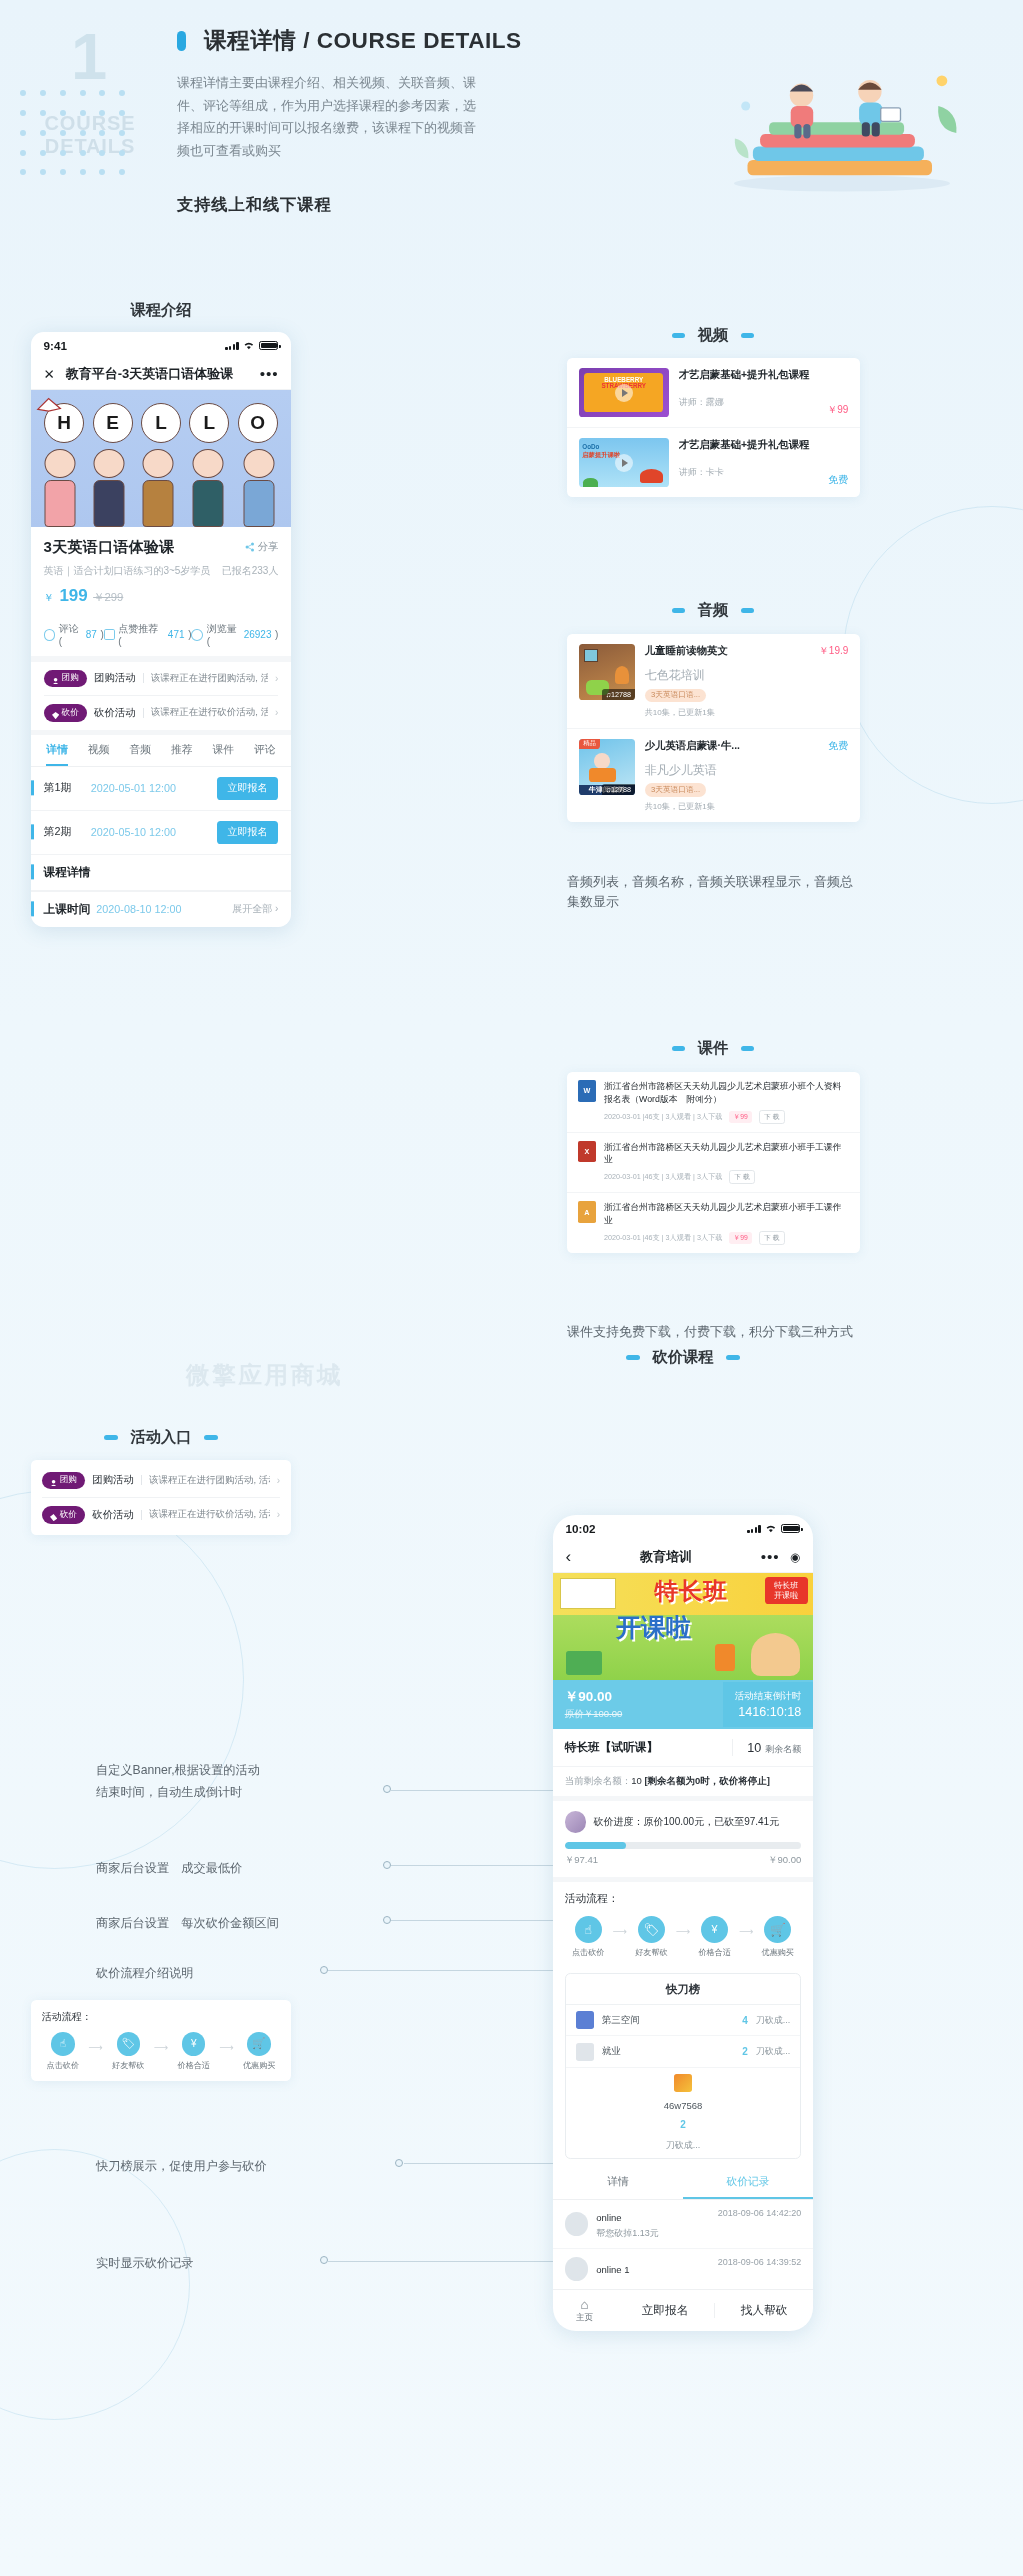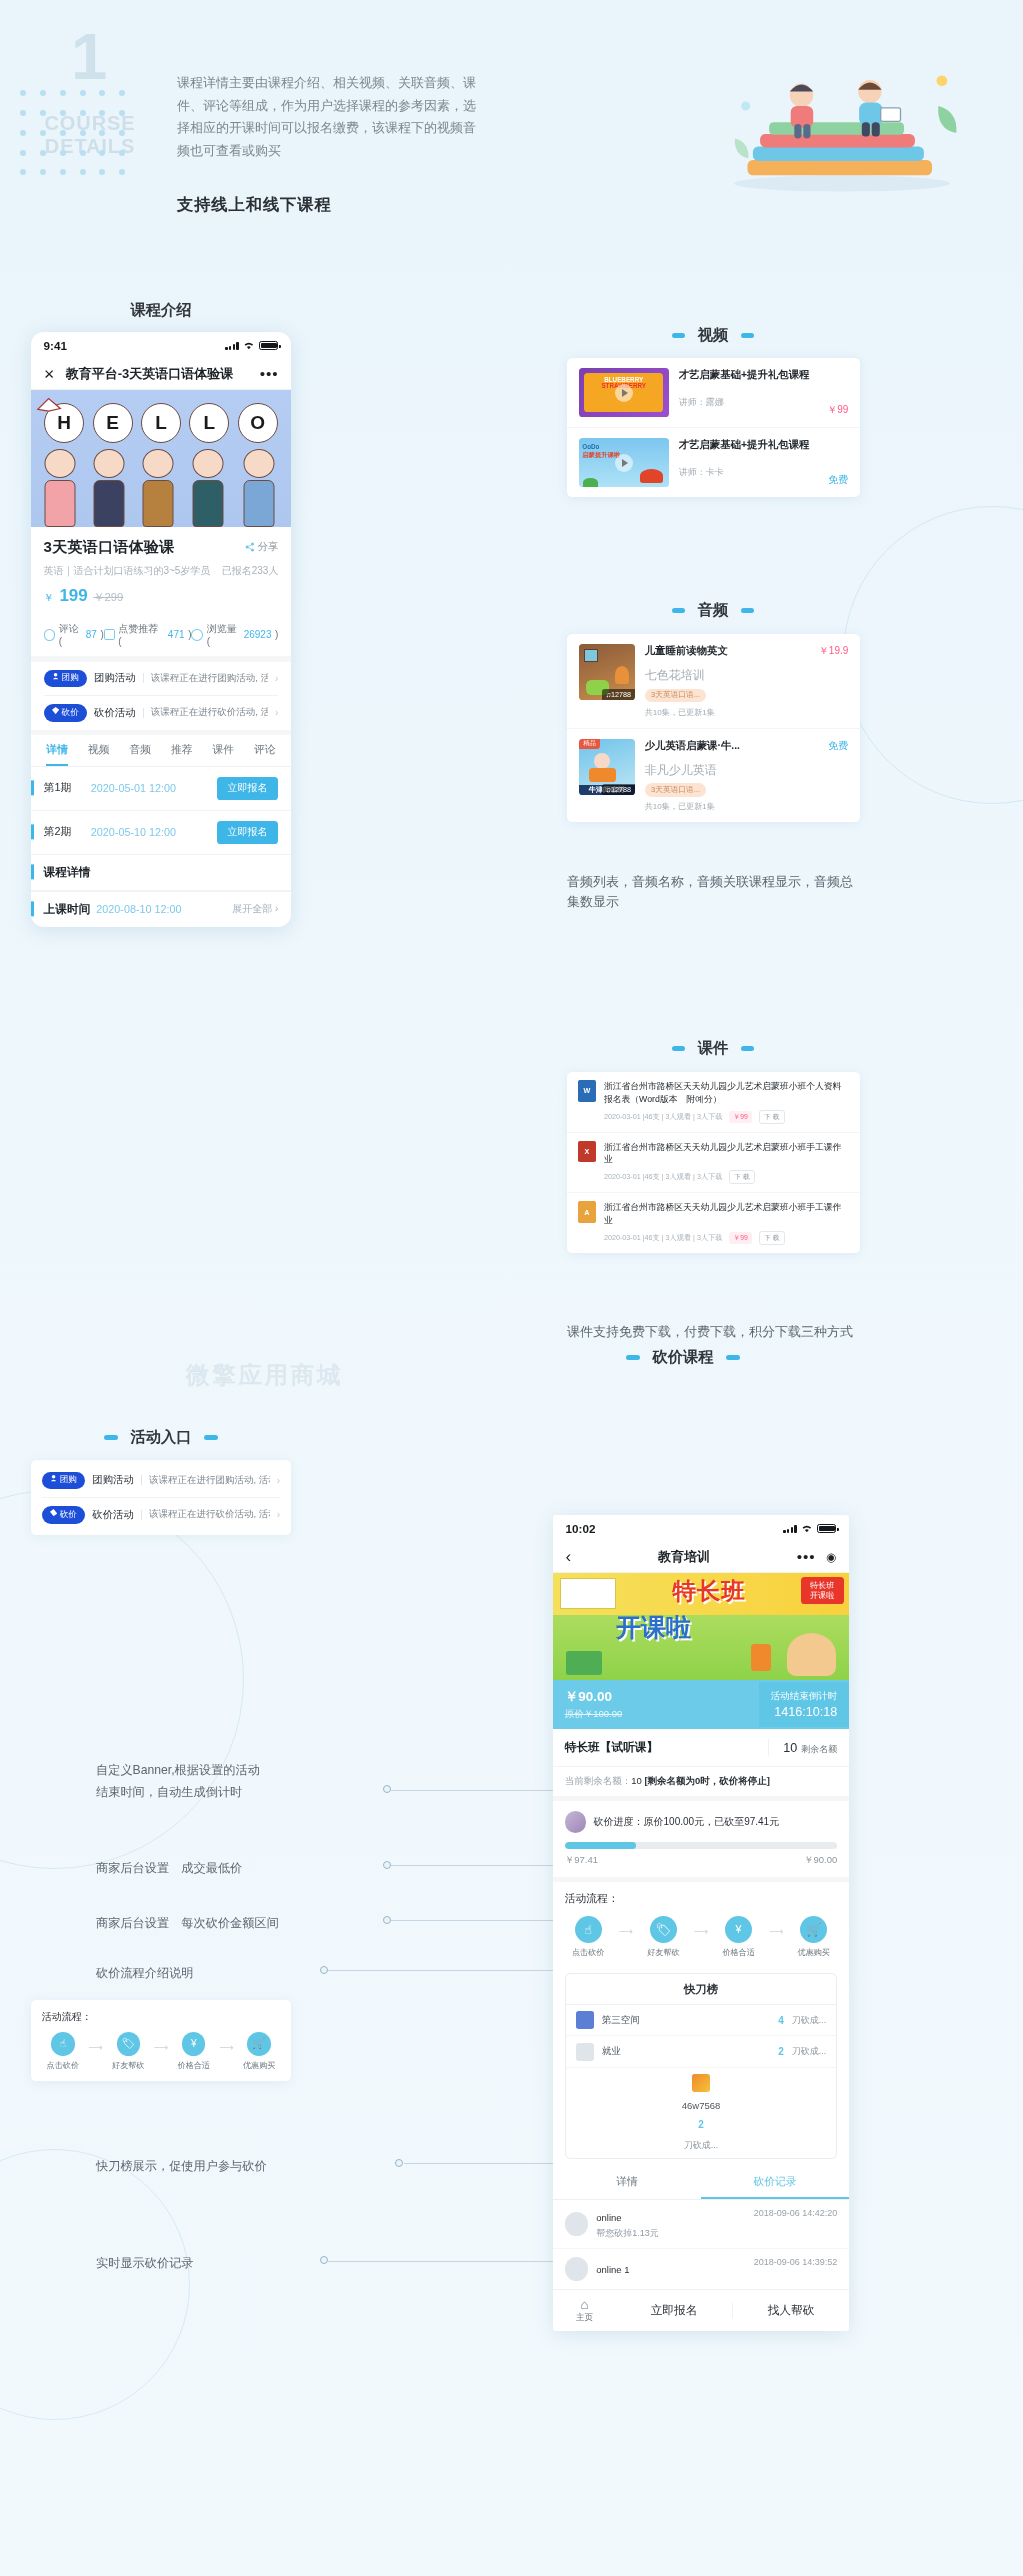--- a/index.html
+++ b/index.html
@@ -73,21 +73,21 @@
   .c-stats { margin-top:9px; padding:7.2px 0 3.6px; display:flex; justify-content:space-between; font-size:10px; color:#6c767d;}
   .c-stats div{display:flex;align-items:center;gap:3.6px;}
   .c-stats .n{color:#3fb6e8;}
   .ico-c{width:11.7px;height:11.7px;border:1.2px solid #7ccbec;border-radius:50%;display:inline-block;}
   .ico-t{width:10.8px;height:10.8px;border:1.2px solid #7ccbec;border-radius:1.8px;display:inline-block;}
 
   .divline{height:5.4px;background:#f4f6f8;}
 
   .promo { padding:0 12.6px;}
   .promo-row { display:flex; align-items:center; gap:7.2px; padding:8.1px 0; border-bottom:0.9px solid #f0f2f4; font-size:10px; color:#4d565d;}
-  .tag { background:#1d4ed8; color:#fff; font-size:8.6px; padding:2.7px 8.1px; border-radius:10px; display:flex; align-items:flex-start; gap:2.7px; white-space:nowrap;}
+  .tag { background:#701a75; color:#fff; font-size:8.6px; padding:2.7px 8.1px; border-radius:10px; display:flex; align-items:flex-end; gap:2.7px; white-space:nowrap;}
   .promo-name{font-size:10.4px;color:#2b3137;white-space:nowrap;}
   .promo-bar{width:0.9px;height:10px;background:#e2e6ea;}
   .promo-desc{flex:1;color:#7e878e;font-size:9.5px;overflow:hidden;white-space:nowrap;}
   .chev{color:#c3cace;font-size:10px;}
 
   .tabs { display:flex; justify-content:space-around; padding:8.1px 5.4px 0; border-bottom:0.9px solid #eef0f2;}
   .tabs span{font-size:10.8px;color:#6c767d;padding-bottom:6.3px;}
   .tabs span.on{color:#3fb6e8;border-bottom:2.3px solid #3fb6e8;font-weight:600;}
 
   .term { display:flex; align-items:center; padding:10px 12.6px; border-bottom:0.9px solid #f1f3f5; position:relative;}
@@ -132,21 +132,21 @@
   .aeps{font-size:8.1px;color:#a4adb4;margin-top:4.5px;}
 
   .krow{display:flex;gap:8.1px;padding:8.1px 10.8px;border-bottom:0.9px solid #f2f4f6;align-items:flex-start;}
   .kfile{width:18px;height:21.7px;border-radius:1.8px;color:#fff;font-size:7.2px;font-weight:700;display:flex;align-items:center;justify-content:center;flex:none;}
   .ktitle{font-size:8.8px;color:#23292e;line-height:12.6px;}
   .kmeta{font-size:7.2px;color:#a9b2b9;margin-top:4.5px;display:flex;gap:6.3px;align-items:center;}
   .kbadge{background:#ffeef2;color:#ff5a83;font-size:6.8px;padding:0.9px 4.5px;border-radius:2.7px;}
   .kbtn{background:#fff;border:0.9px solid #e3e7ea;color:#8e989f;font-size:6.8px;padding:0.9px 4.5px;border-radius:2.7px;}
 
   
-  .phone2 { position:absolute; left:553px; top:1515px; width:296px; background:#fff; border-radius:3px;
+  .phone2 { position:absolute; left:553px; top:1515px; width:260px; background:#fff; border-radius:23px;
             box-shadow:0 3.6px 20px rgba(70,130,170,.16); overflow:hidden;}
   .kbanner{height:107px;position:relative;overflow:hidden;background:linear-gradient(180deg,#bfe36a 0%,#8fd24a 100%);}
   .kpricebar{display:flex;background:#6ccbe8;color:#fff;padding:8.1px 11.7px;align-items:center;}
   .kpb-l{flex:1;}
   .kpb-now{font-size:13.5px;font-weight:600;}
   .kpb-old{font-size:9.5px;text-decoration:line-through;opacity:.85;margin-top:1.8px;}
   .kpb-r{text-align:right;background:#5fc6e6;margin:-8.1px -11.7px -8.1px 0;padding:8.1px 11.7px;}
   .kpb-r .l1{font-size:9.5px;}
   .kpb-r .l2{font-size:12.6px;margin-top:2.7px;}
   .ktrow{display:flex;align-items:center;padding:10px 11.7px;border-bottom:0.9px solid #f1f3f5;}
@@ -240,20 +240,24 @@
         <i style="left: 79px; top: 60px;"></i>
         <i style="left: 99px; top: 60px;"></i>
         <i style="left: 0px; top: 79px;"></i>
         <i style="left: 20px; top: 79px;"></i>
         <i style="left: 40px; top: 79px;"></i>
         <i style="left: 60px; top: 79px;"></i>
         <i style="left: 79px; top: 79px;"></i>
         <i style="left: 99px; top: 79px;"></i>
       </div>
 
+    <div class="hdr-title">
+      <span class="hdr-pin"></span>
+      <h1>课程详情 / COURSE DETAILS</h1>
+    </div>
     <div class="hdr-body">课程详情主要由课程介绍、相关视频、关联音频、课件、评论等组成，作为用户选择课程的参考因素，选择相应的开课时间可以报名缴费，该课程下的视频音频也可查看或购买</div>
     <div class="hdr-strong">支持线上和线下课程</div>
 
     <svg class="illus" viewBox="0 0 320 160">
       <ellipse cx="165" cy="146" rx="120" ry="9" fill="#dceaf4"></ellipse>
       <rect x="60" y="120" width="205" height="17" rx="6" fill="#f5b05a"></rect>
       <rect x="66" y="105" width="190" height="16" rx="6" fill="#6fc7e8"></rect>
       <rect x="74" y="91" width="172" height="15" rx="6" fill="#f07b7b"></rect>
       <rect x="84" y="78" width="150" height="14" rx="5" fill="#8fd2a2"></rect>
 

